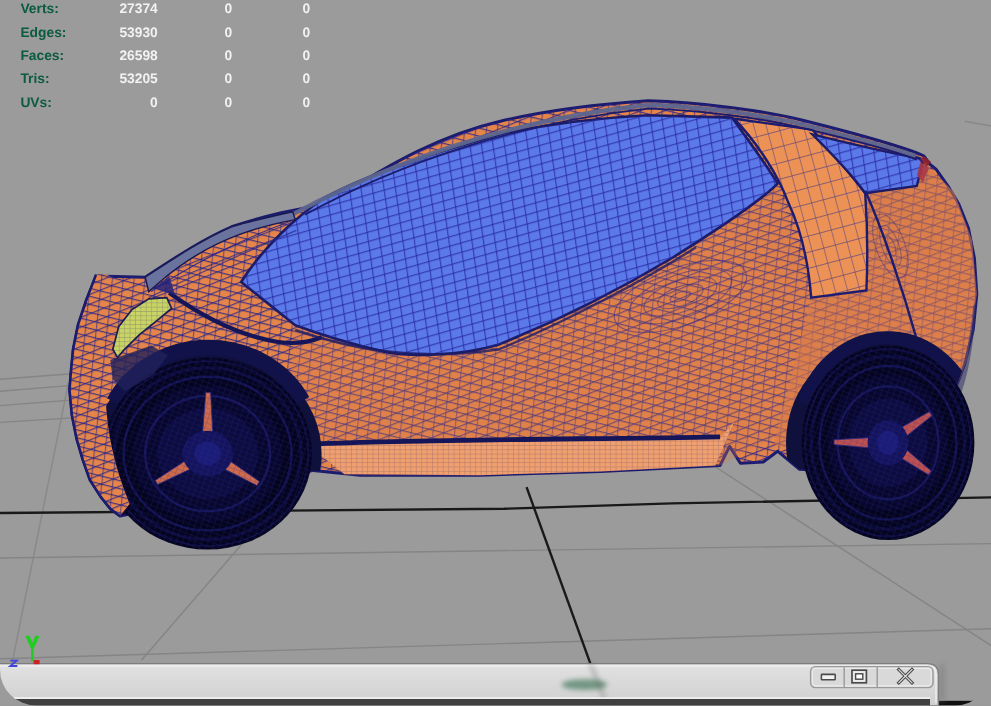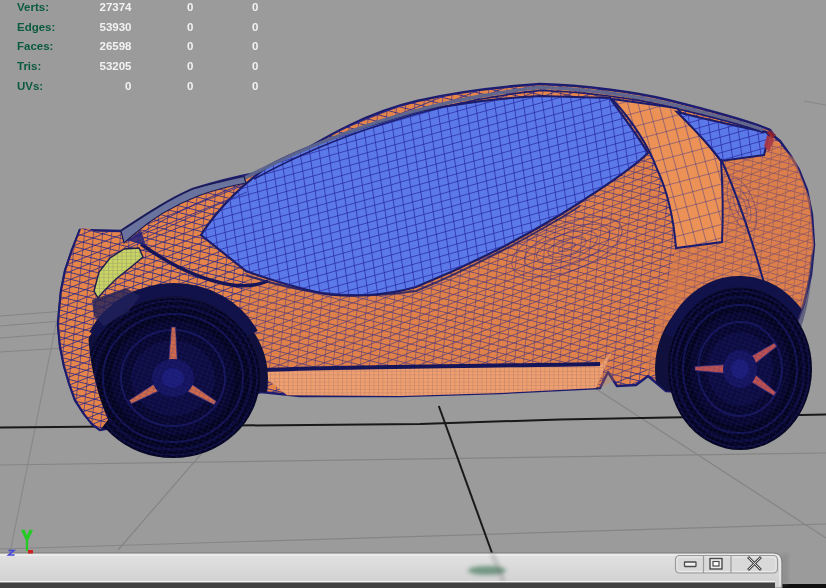--- a/index.html
+++ b/index.html
@@ -1,16 +1,16 @@
 <!DOCTYPE html>
 <html><head>
 <meta charset="utf-8">
 <style>
 html,body{margin:0;padding:0;background:#9b9b9b;font-family:"Liberation Sans",sans-serif;}
-.stage{position:relative;width:826px;height:588px;overflow:hidden;}
+.stage{position:relative;width:826px;height:588px;overflow:hidden;border-radius:30px;}
 </style>
 </head>
 <body>
 <div class="stage">
 <svg width="826" height="588" viewBox="0 0 826 588" xmlns="http://www.w3.org/2000/svg">
 <defs>
 <pattern id="meshB" width="40" height="6.5" patternUnits="userSpaceOnUse" patternTransform="rotate(14)">
   <path d="M0 0.5H40" stroke="#23238c" stroke-width="1" fill="none" opacity="0.8"></path>
 </pattern>
 <pattern id="meshB2" width="40" height="7.5" patternUnits="userSpaceOnUse" patternTransform="rotate(-22)">

